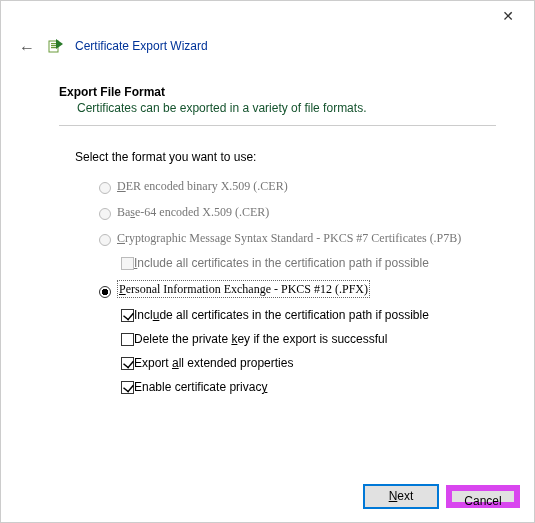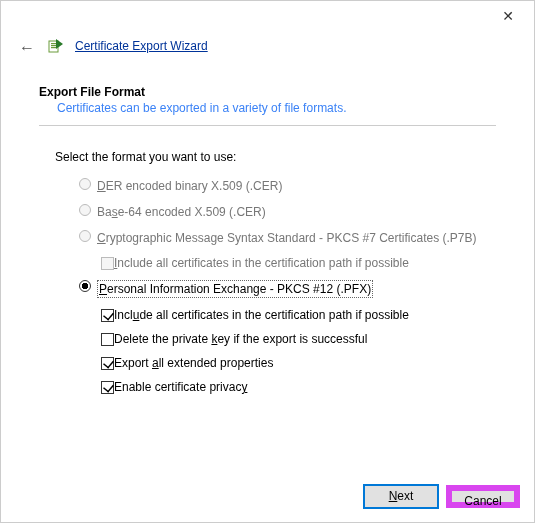--- a/index.html
+++ b/index.html
@@ -39,50 +39,51 @@
     cursor: default;
   }
   .wiz-icon {
     width: 16px;
     height: 16px;
     display: inline-block;
   }
   .wiz-title {
     font-size: 12px;
     color: #003399;
-    text-decoration: underline;
   }
   .content {
     padding: 18px 38px 0 38px;
+    margin-left: 20px;
   }
   .section-title {
     font-weight: 600;
     color: #000;
   }
   .section-desc {
     margin: 2px 0 10px 18px;
-    color: #3b82f6;
+    color: #14532d;
   }
   hr.sep {
     border: none;
     border-top: 1px solid #ccc;
     margin: 6px 0 24px 0;
   }
   .prompt {
     margin: 0 0 14px 16px;
   }
   .options {
     margin-left: 40px;
   }
   .opt {
     display: flex;
-    align-items: flex-start;
+    align-items: flex-end;
     gap: 6px;
     margin-bottom: 10px;
     line-height: 16px;
+    font-family: Liberation Serif, serif;
   }
   .opt.disabled { color: #777; }
   .opt.disabled .accesskey { text-decoration: underline; color: #777; }
   .radio {
     width: 12px; height: 12px; border-radius: 50%;
     border: 1px solid #999; background: #fff; flex-shrink: 0;
   }
   .opt.disabled .radio { border-color: #bbb; background: #f5f5f5; }
   .radio.selected {
     border-color: #333;

